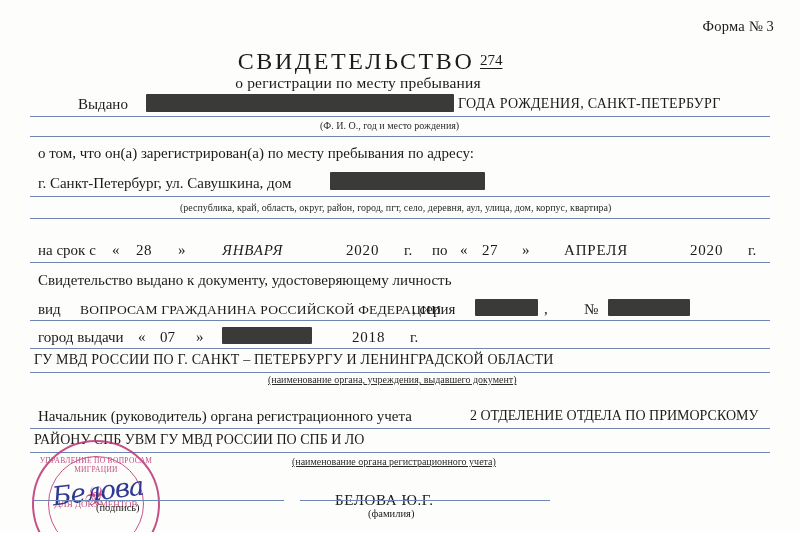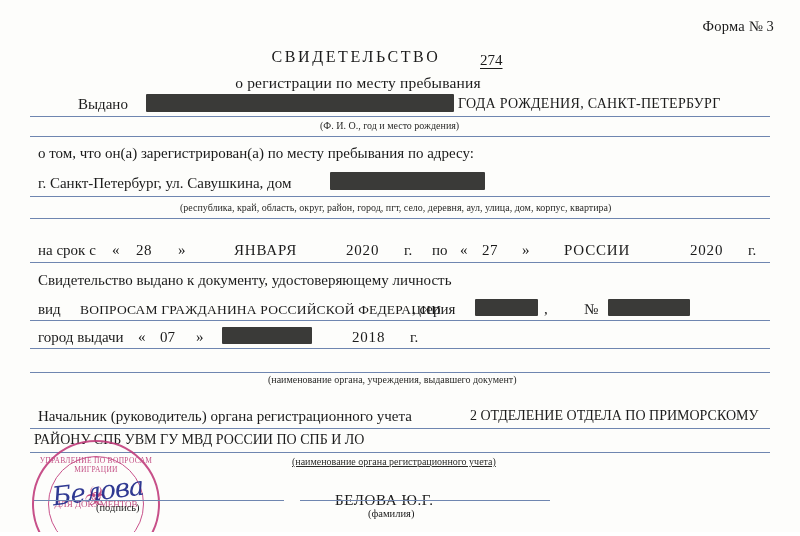--- a/index.html
+++ b/index.html
@@ -26,21 +26,21 @@
     letter-spacing: .2px;
   }
   .title-block {
     position: absolute;
     top: 48px;
     left: 0;
     width: 100%;
     text-align: center;
   }
   .title-main {
-    font-size: 16px;
+    font-size: 24px;
     letter-spacing: 2.6px;
     display: inline-block;
     transform: translateX(-44px);
   }
   .cert-number {
     position: absolute;
     top: 52px;
     left: 480px;
     font-size: 15px;
     text-decoration: underline;
@@ -192,28 +192,28 @@
   <div class="txt" style="top:145px; left:38px;">о том, что он(а) зарегистрирован(а) по месту пребывания по адресу:</div>
   <div class="redact" style="left:330px; top:172px; width:155px; height:18px;"></div>
   <div class="rule" style="left:30px; top:196px; width:740px;"></div>
   <div class="small" style="top:202px; left:180px;">(республика, край, область, округ, район, город, пгт, село, деревня, аул, улица, дом, корпус, квартира)</div>
   <div class="rule" style="left:30px; top:218px; width:740px;"></div>
 
   <div class="txt" style="top:242px; left:38px;">на срок с</div>
   <div class="txt quote" style="top:242px; left:112px;">«</div>
   <div class="txt" style="top:242px; left:136px; letter-spacing:.5px;">28</div>
   <div class="txt quote" style="top:242px; left:178px;">»</div>
-  <div class="txt" style="top:242px; left:234px; letter-spacing:.8px;">ЯНВАРЯ</div>
+  <div class="txt" style="top:242px; left:222px; letter-spacing:.8px;font-style:italic;">ЯНВАРЯ</div>
   <div class="txt" style="top:242px; left:346px; letter-spacing:.8px;">2020</div>
   <div class="txt" style="top:242px; left:404px;">г.</div>
   <div class="txt" style="top:242px; left:432px;">по</div>
   <div class="txt quote" style="top:242px; left:460px;">«</div>
   <div class="txt" style="top:242px; left:482px; letter-spacing:.5px;">27</div>
   <div class="txt quote" style="top:242px; left:522px;">»</div>
-  <div class="txt" style="top:242px; left:564px; letter-spacing:.8px;">РОССИИ</div>
+  <div class="txt" style="top:242px; left:564px; letter-spacing:.8px;">АПРЕЛЯ</div>
   <div class="txt" style="top:242px; left:690px; letter-spacing:.8px;">2020</div>
   <div class="txt" style="top:242px; left:748px;">г.</div>
   <div class="rule" style="left:30px; top:262px; width:740px;"></div>
 
   <div class="txt" style="top:272px; left:38px;">Свидетельство выдано к документу, удостоверяющему личность</div>
 
   <div class="txt" style="top:301px; left:38px;">вид</div>
   <div class="txt" style="top:302px; left:80px; font-size:13.5px; letter-spacing:.2px;">ВОПРОСАМ ГРАЖДАНИНА РОССИЙСКОЙ ФЕДЕРАЦИИ</div>
   <div class="txt" style="top:301px; left:412px;">, серия</div>
   <div class="redact" style="left:475px; top:299px; width:63px; height:17px;"></div>
@@ -224,22 +224,23 @@
 
   <div class="txt" style="top:329px; left:38px;">город выдачи</div>
   <div class="txt quote" style="top:329px; left:138px;">«</div>
   <div class="txt" style="top:329px; left:160px;">07</div>
   <div class="txt quote" style="top:329px; left:196px;">»</div>
   <div class="redact" style="left:222px; top:327px; width:90px; height:17px;"></div>
   <div class="txt" style="top:329px; left:352px; letter-spacing:.8px;">2018</div>
   <div class="txt" style="top:329px; left:410px;">г.</div>
   <div class="rule" style="left:30px; top:348px; width:740px;"></div>
 
+  <div class="txt" style="top:352px; left:34px; font-size:14px; letter-spacing:.2px;">ГУ  МВД  РОССИИ  ПО  Г. САНКТ – ПЕТЕРБУРГУ  И  ЛЕНИНГРАДСКОЙ ОБЛАСТИ</div>
   <div class="rule" style="left:30px; top:372px; width:740px;"></div>
-  <div class="small" style="top:374px; left:268px;">(наименование органа, учреждения, выдавшего документ)</div>
+  <div class="small" style="top:374px; left:268px;text-decoration:underline;">(наименование органа, учреждения, выдавшего документ)</div>
 
   <div class="txt" style="top:408px; left:38px;">Начальник (руководитель) органа регистрационного учета</div>
   <div class="txt" style="top:408px; left:470px; font-size:14px;">2 ОТДЕЛЕНИЕ ОТДЕЛА  ПО ПРИМОРСКОМУ</div>
   <div class="rule" style="left:30px; top:428px; width:740px;"></div>
   <div class="txt" style="top:432px; left:34px; font-size:14px;">РАЙОНУ СПБ УВМ  ГУ  МВД РОССИИ  ПО СПБ  И  ЛО</div>
   <div class="rule" style="left:30px; top:452px; width:740px;"></div>
   <div class="small" style="top:456px; left:292px;text-decoration:underline;">(наименование органа регистрационного учета)</div>
 
   <div class="stamp">
     <div class="stamp-inner"></div>

